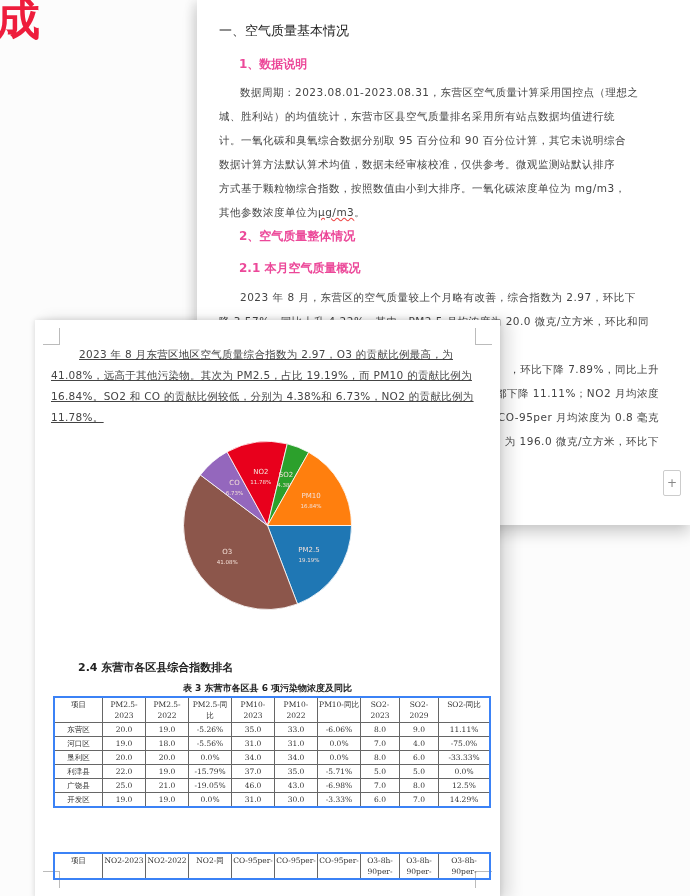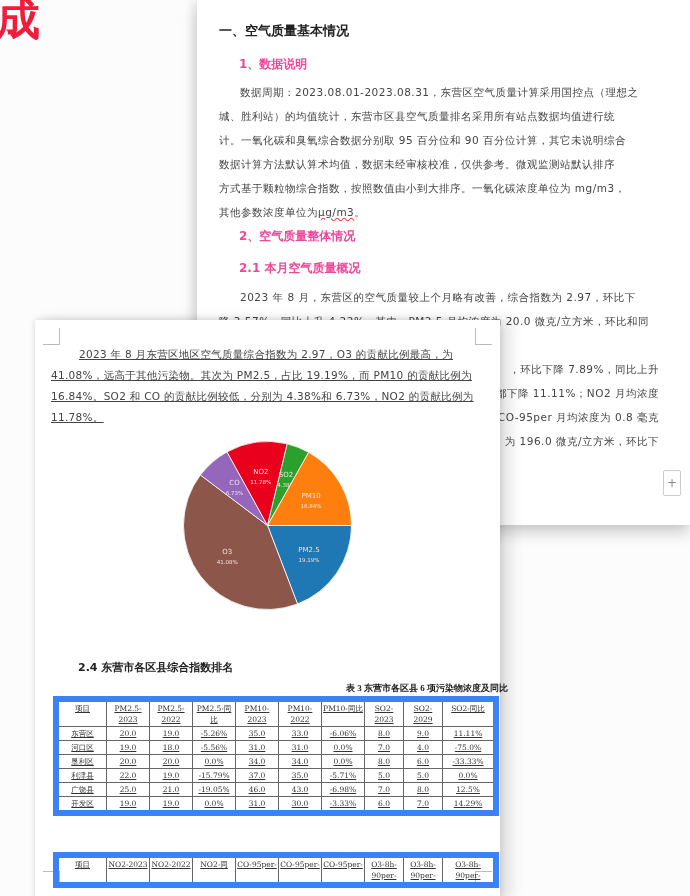--- a/index.html
+++ b/index.html
@@ -14,21 +14,21 @@
     font-size:44px; font-weight:bold; color:#ee1d3c;
     font-family:"DejaVu Sans", sans-serif;
   }
   
   .page-back {
     position:absolute; left:197px; top:0; width:493px; height:525px;
     background:#fff;
     box-shadow:-6px 0 8px rgba(0,0,0,0.06), 0 8px 14px rgba(0,0,0,0.18);
     overflow:hidden;
   }
-  .page-back .h1 { position:absolute; left:22px; top:22px; font-size:13px; font-weight:bold; color:#222; }
+  .page-back .h1 { position:absolute; left:22px; top:22px; font-size:13px; font-weight:normal; color:#222; }
   .page-back .h2 { position:absolute; left:42px; font-size:12px; font-weight:bold; color:#ec4899; }
   .page-back .para { position:absolute; left:22px; width:440px; font-size:10.5px; line-height:24px; color:#444; text-indent:21px; letter-spacing:0.5px; }
   .unit-underline { text-decoration:underline wavy #e44; }
 
   .summary-table { position:absolute; left:300px; top:460px; border-collapse:collapse; font-family:"DejaVu Serif", serif; font-size:9px; color:#333; }
   .summary-table td { border:1px solid #555; text-align:center; padding:1px 4px; }
   .summary-caption { position:absolute; left:300px; top:448px; font-size:10px; font-weight:bold; color:#222; }
   .plus-btn { position:absolute; left:663px; top:470px; width:16px; height:24px; border:1px solid #ccc; border-radius:2px; background:#fff; font-size:12px; color:#888; text-align:center; line-height:24px; }
   .cursor { display:inline-block; width:1px; height:11px; background:#000; vertical-align:middle; }
 
@@ -41,26 +41,26 @@
   .corner { position:absolute; width:16px; height:16px; border-color:#bbb; border-style:solid; border-width:0; }
   .corner.tl { left:8px; top:8px; border-right-width:1px; border-bottom-width:1px; }
   .corner.tr { right:8px; top:8px; border-left-width:1px; border-bottom-width:1px; }
   .corner.bl { left:8px; bottom:12px; border-right-width:1px; border-top-width:1px; }
   .corner.br { right:8px; bottom:12px; border-left-width:1px; border-top-width:1px; }
 
   .front-para { position:absolute; left:16px; top:24px; width:430px; font-size:10.5px; line-height:21px; color:#444; text-indent:28px; letter-spacing:0.3px;text-decoration:underline; }
   .pie-wrap { position:absolute; left:145px; top:118px; width:175px; height:175px; }
   .fig-caption { position:absolute; left:0; width:465px; top:310px; text-align:center; font-size:9px; font-weight:bold; color:#222; }
   .sec-title { position:absolute; left:43px; top:340px; font-size:11px; font-weight:bold; color:#222; }
-  .tab-caption { position:absolute; left:8px; width:465px; top:362px; text-align:right; font-size:9px; font-weight:bold; color:#222;font-family:Liberation Serif, serif; }
+  .tab-caption { position:absolute; left:0; width:465px; top:362px; text-align:center; font-size:9px; font-weight:bold; color:#222; }
   .tab-caption2 { position:absolute; left:0; width:465px; top:519px; text-align:center; font-size:9px; font-weight:bold; color:#222; }
 
   table.data { position:absolute; left:18px; border-collapse:collapse; font-family:"DejaVu Serif", serif; font-size:7.5px; color:#333; table-layout:fixed; }
   table.data td { border:1px solid #666; text-align:center; vertical-align:top; padding:1px 1px; line-height:11px; overflow:hidden; }
-  table.data { border:6px solid #3b82f6;text-decoration:underline; }
+  table.data { border:2px solid #3b82f6; }
   .t1 { top:376px; width:429px; }
   .t2 { top:532px; width:429px; }
 </style>
 </head>
 <body>
 
 <div class="brand-char">成</div>
 
 <div class="page-back">
   <div class="h1">一、空气质量基本情况</div>

